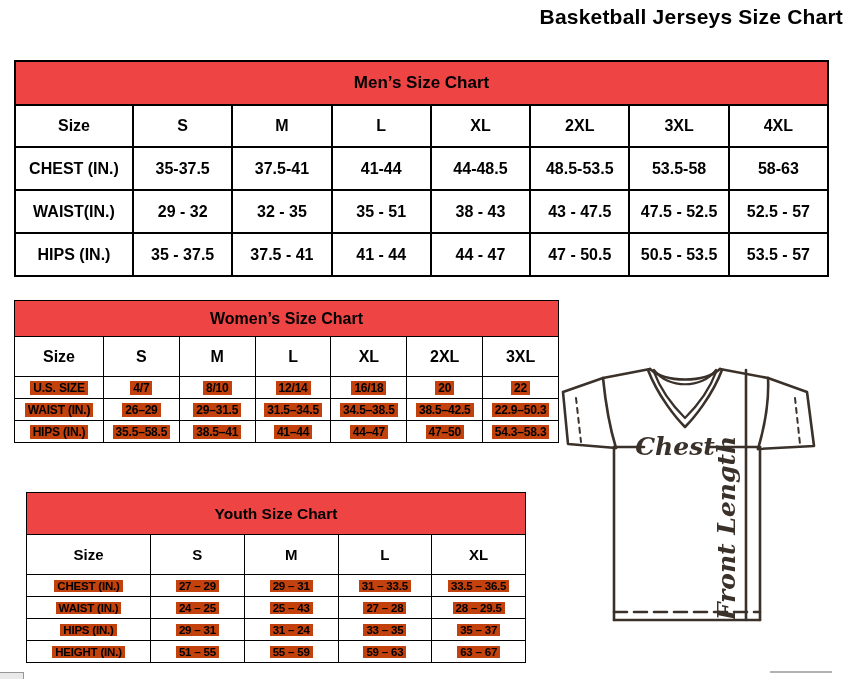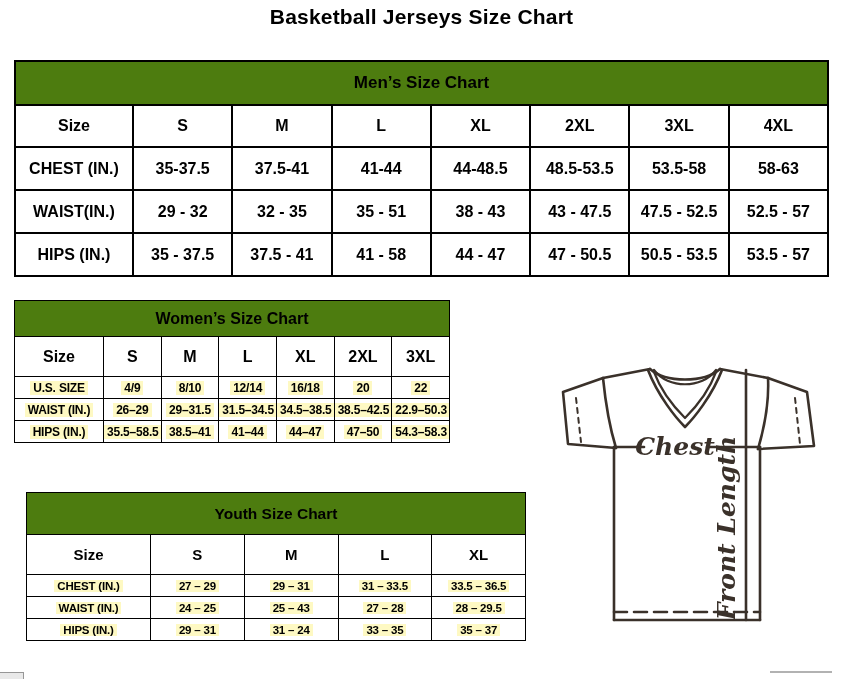--- a/index.html
+++ b/index.html
@@ -1,49 +1,49 @@
 <!DOCTYPE html>
 <html><head>
 <meta charset="utf-8">
 <style>
   html,body{margin:0;padding:0;}
   body{
     width:843px;height:679px;position:relative;background:#ffffff;
     font-family:"Liberation Sans",sans-serif;color:#000;overflow:hidden;
   }
   .page-title{
-    position:absolute;top:5px;left:0;width:843px;text-align:center;
+    position:absolute;top:5px;left:0;width:843px;text-align:right;
     font-size:21px;font-weight:bold;letter-spacing:.2px;
   }
   .tbl{position:absolute;}
   .tbl table{border-collapse:collapse;table-layout:fixed;width:100%;}
   .tbl td{
     border:2px solid #000;text-align:center;vertical-align:middle;
     font-weight:bold;padding:0;overflow:hidden;white-space:nowrap;
   }
-  .hdr td{background:#4d7c0f;}
+  .hdr td{background:#ef4444;}
   
   .men{left:14px;top:60px;width:815px;}
   .men .hdr td{height:42px;font-size:17px;}
   .men .sizes td{height:40px;font-size:16px;}
   .men .data td{height:41px;font-size:16px;}
   
-  .women{left:14px;top:300px;width:436px;}
+  .women{left:14px;top:300px;width:545px;}
   .women td{border-width:1.5px;}
   .women .hdr td{height:35px;font-size:16px;}
   .women .sizes td{height:39px;font-size:16px;}
   .women .data td{height:21px;font-size:12px;letter-spacing:-.2px;}
   
   .youth{left:14px;top:492px;width:500px;padding-left:12px;}
   .youth td{border-width:1.5px;}
   .youth .hdr td{height:41px;font-size:15.5px;}
   .youth .sizes td{height:39px;font-size:15px;}
   .youth .data td{height:21px;font-size:11.5px;letter-spacing:-.2px;}
   
-  .hl{background:#fef9c3;padding:0 3px;}
+  .hl{background:#c2410c;padding:0 3px;}
   
   .jersey{position:absolute;left:548px;top:358px;width:288px;height:272px;}
   .sketch-text{
     font-family:"DejaVu Serif","Liberation Serif",serif;
     font-style:italic;font-weight:bold;fill:#3a312a;
   }
   
   .frag-left{
     position:absolute;left:0;top:672px;width:23px;height:7px;
     background:#e9e9e9;border-top:1px solid #979797;border-right:1px solid #979797;
@@ -100,21 +100,21 @@
       <td>35 - 51</td>
       <td>38 - 43</td>
       <td>43 - 47.5</td>
       <td>47.5 - 52.5</td>
       <td>52.5 - 57</td>
     </tr>
     <tr class="data">
       <td>HIPS (IN.)</td>
       <td>35 - 37.5</td>
       <td>37.5 - 41</td>
-      <td>41 - 58</td>
+      <td>41 - 44</td>
       <td>44 - 47</td>
       <td>47 - 50.5</td>
       <td>50.5 - 53.5</td>
       <td>53.5 - 57</td>
     </tr>
   </tbody>
     </table>
 </div>
 
 <div class="tbl women">
@@ -136,21 +136,21 @@
       <td>Size</td>
       <td>S</td>
       <td>M</td>
       <td>L</td>
       <td>XL</td>
       <td>2XL</td>
       <td>3XL</td>
     </tr>
     <tr class="data">
       <td><span class="hl">U.S. SIZE</span></td>
-      <td><span class="hl">4/9</span></td>
+      <td><span class="hl">4/7</span></td>
       <td><span class="hl">8/10</span></td>
       <td><span class="hl">12/14</span></td>
       <td><span class="hl">16/18</span></td>
       <td><span class="hl">20</span></td>
       <td><span class="hl">22</span></td>
     </tr>
     <tr class="data">
       <td><span class="hl">WAIST (IN.)</span></td>
       <td><span class="hl">26–29</span></td>
       <td><span class="hl">29–31.5</span></td>
@@ -206,20 +206,27 @@
       <td><span class="hl">27 – 28</span></td>
       <td><span class="hl">28 – 29.5</span></td>
     </tr>
     <tr class="data">
       <td><span class="hl">HIPS (IN.)</span></td>
       <td><span class="hl">29 – 31</span></td>
       <td><span class="hl">31 – 24</span></td>
       <td><span class="hl">33 – 35</span></td>
       <td><span class="hl">35 – 37</span></td>
     </tr>
+    <tr class="data">
+      <td><span class="hl">HEIGHT (IN.)</span></td>
+      <td><span class="hl">51 – 55</span></td>
+      <td><span class="hl">55 – 59</span></td>
+      <td><span class="hl">59 – 63</span></td>
+      <td><span class="hl">63 – 67</span></td>
+    </tr>
   </tbody>
     </table>
 </div>
 
 <svg class="jersey" viewBox="0 0 288 272">
   <g stroke="#3a312a" fill="none" stroke-width="2.6" stroke-linejoin="round" stroke-linecap="round">
 
     <path d="M102,11 L55,20"></path>
     <path d="M172,11 L220,20"></path>
 

